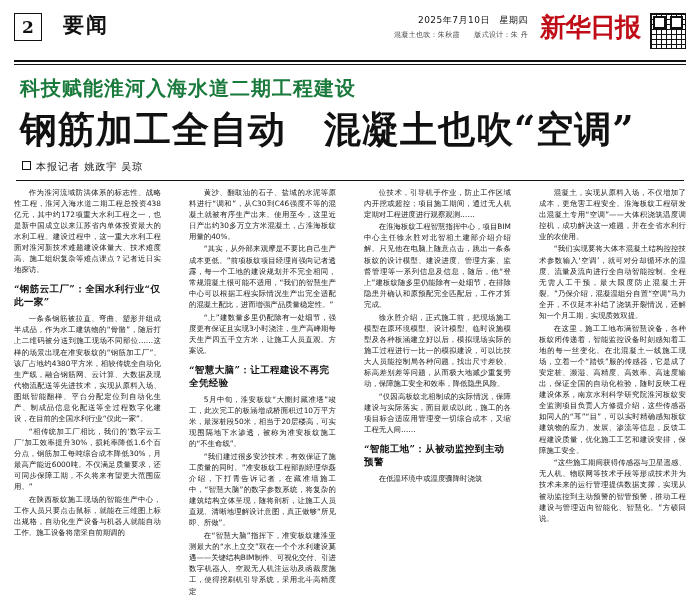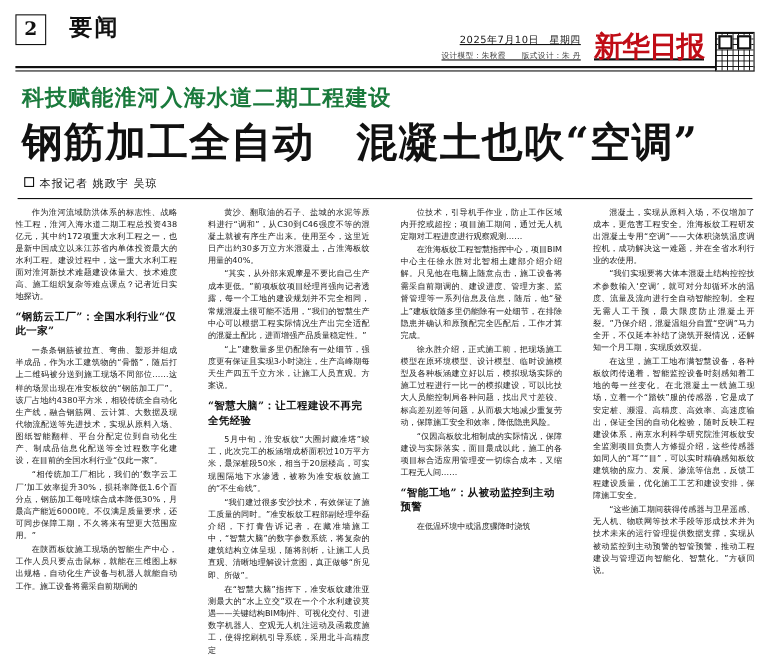--- a/index.html
+++ b/index.html
@@ -48,22 +48,21 @@
     font-weight: bold;
     font-family: "DejaVu Serif", "Liberation Serif", serif;
     margin-left: 21px;
     letter-spacing: 2px;
     line-height: 30px;
   }
   .masthead-spacer { flex: 1; }
   .masthead-right {
     display: flex;
     align-items: flex-start;
-    margin-top: 18px;
-    text-decoration: underline;
+    margin-top: 2px;
   }
   .issue-info {
     text-align: right;
     margin-right: 8px;
     padding-top: 2px;
   }
   .issue-date {
     font-size: 9px;
     color: #111;
     letter-spacing: 0.5px;
@@ -184,21 +183,21 @@
 
 <div class="page">
 
   <div class="masthead">
     <div class="page-num-box">2</div>
     <div class="section-title">要闻</div>
     <div class="masthead-spacer"></div>
     <div class="masthead-right">
       <div class="issue-info">
         <div class="issue-date">2025年7月10日　星期四</div>
-        <div class="issue-credits">设计模型：朱秋霞　　版式设计：朱 丹</div>
+        <div class="issue-credits">混凝土也吹：朱秋霞　　版式设计：朱 丹</div>
       </div>
       <div class="paper-logo">新华日报</div>
       <div class="qr"></div>
     </div>
   </div>
 
   <div class="rule-thick"></div>
   <div class="rule-thin"></div>
 
   <div class="shoulder-head">科技赋能淮河入海水道二期工程建设</div>
@@ -223,21 +222,21 @@
       <p>“其实，从外部来观摩是不要比自己生产成本更低。”前项板纹项目经理肖强向记者透露，每一个工地的建设规划并不完全相同，常规混凝土很可能不适用，“我们的智慧生产中心可以根据工程实际情况生产出完全适配的混凝土配比，进而增强产品质量稳定性。”</p>
       <p>“上”建数量多里仍配除有一处细节，强度更有保证且实现3小时浇注，生产高峰期每天生产四五千立方米，让施工人员直观。方案说。</p>
       <div class="subhead">“智慧大脑”：让工程建设不再完全凭经验</div>
       <p>5月中旬，淮安板纹“大圈封藏准塔”竣工，此次完工的板涵增成桥面积过10万平方米，最深桩段50米，相当于20层楼高，可实现围隔地下水渗透，被称为准安板纹施工的“不生命线”。</p>
       <p>“我们建过很多安沙技术，有效保证了施工质量的同时。”准安板纹工程部副经理华磊介绍，下打青告诉记者，在藏准墙施工中，“智慧大脑”的数字参数系统，将复杂的建筑结构立体呈现，随将剖析，让施工人员直观、清晰地理解设计意图，真正做够“所见即、所做”。</p>
       <p>在“智慧大脑”指挥下，准安板纹建淮亚测最大的“水上立交”双在一个个水利建设莫遇——关键结构BIM制件、可视化交付、引进数字机器人、空观无人机注运动及函裁度施工，使得挖刷机引导系统，采用北斗高精度定</p>
     </div>
 
     <div class="col">
       <p>位技术，引导机手作业，防止工作区域内开挖或超控；项目施工期间，通过无人机定期对工程进度进行观察观测……</p>
-      <p>在淮海板纹工程智慧指挥中心，项目BIM中心主任徐永胜对北智相土建部介绍介绍解。只见他在电脑上随意点击，施工设备将需采自前期调的、建设进度、管理方案、监督管理等一系列信息及信息，随后，他“登上”建板纹随多里仍能除有一处细节，在排除隐患并确认和原预配完全匹配后，工作才算完成。</p>
+      <p>在淮海板纹工程智慧指挥中心，项目BIM中心主任徐永胜对北智相土建部介绍介绍解。只见他在电脑上随意点击，跳出一条条板纹的设计模型、建设进度、管理方案、监督管理等一系列信息及信息，随后，他“登上”建板纹随多里仍能除有一处细节，在排除隐患并确认和原预配完全匹配后，工作才算完成。</p>
       <p>徐永胜介绍，正式施工前，把现场施工模型在原环境模型、设计模型、临时设施模型及各种板涵建立好以后，模拟现场实际的施工过程进行一比一的模拟建设，可以比技大人员能控制局各种问题，找出尺寸差较、标高差别差等问题，从而极大地减少重复劳动，保障施工安全和效率，降低隐患风险。</p>
       <p>“仅因高板纹北相制成的实际情况，保障建设与实际落实，面目最成以此，施工的各项目标合适应用管理变一切综合成本，又缩工程无人间……</p>
       <div class="subhead">“智能工地”：从被动监控到主动预警</div>
       <p>在低温环境中或温度骤降时浇筑</p>
     </div>
 
     <div class="col">
       <p>混凝土，实现从原料入场，不仅增加了成本，更危害工程安全。淮海板纹工程研发出混凝土专用“空调”——大体积浇筑温度调控机，成功解决这一难题，并在全省水利行业的农使用。</p>
       <p>“我们实现要将大体本混凝土结构控控技术参数输入‘空调’，就可对分却循环水的温度、流量及流向进行全自动智能控制。全程无需人工干预，最大限度防止混凝土开裂。”乃保介绍，混凝温组分自置“空调”马力全开，不仅延本补结了浇筑开裂情况，还解知一个月工期，实现质效双提。</p>
       <p>在这里，施工工地布满智慧设备，各种板纹闭传递着，智能监控设备时刻感知着工地的每一丝变化。在北混凝土一线施工现场，立着一个“踏铁”服的传感器，它是成了安定桩、濒湿、高精度、高效率、高速度输出，保证全国的自动化检验，随时反映工程建设体系，南京水利科学研究院淮河板纹安全监测项目负责人方修提介绍，这些传感器如同人的“耳”“目”，可以实时精确感知板纹建筑物的应力、发展、渗流等信息，反馈工程建设质量，优化施工工艺和建设安排，保障施工安全。</p>

